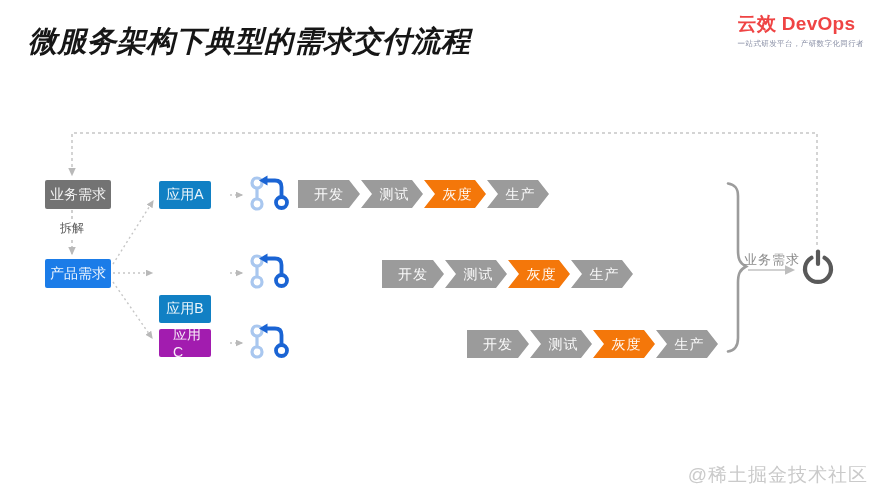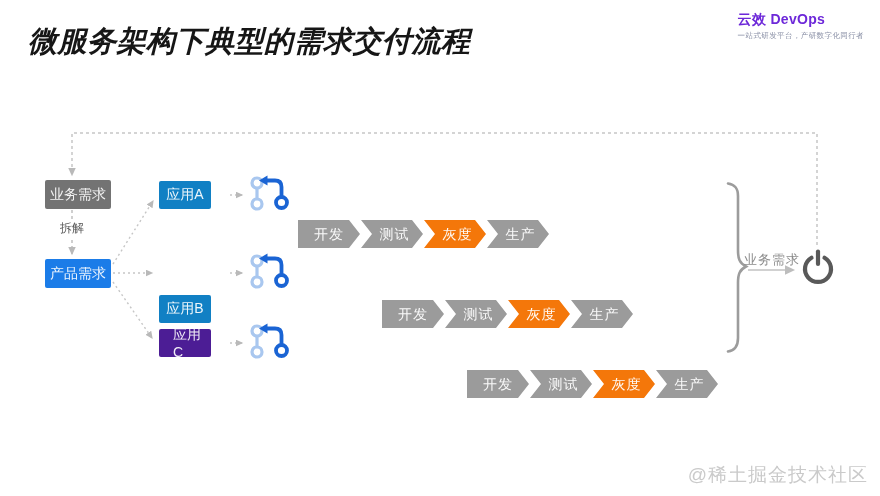--- a/index.html
+++ b/index.html
@@ -3,39 +3,39 @@
 <meta charset="utf-8">
 <style>
   * { margin:0; padding:0; box-sizing:border-box; }
   html,body { background:#fff; }
   body { font-family:"Liberation Sans","DejaVu Sans",sans-serif; }
   #stage { position:relative; width:880px; height:496px; background:#fff; overflow:hidden; }
 
   .title { position:absolute; left:28px; top:22px; font-size:29px; font-weight:600; color:#161616; letter-spacing:0.5px;font-style:italic; }
 
   .logo { position:absolute; right:16px; top:11px; text-align:left; }
-  .logo .brand { font-size:14px; font-weight:700; color:#6d28d9; letter-spacing:0.3px; }
+  .logo .brand { font-size:19px; font-weight:700; color:#ef4444; letter-spacing:0.3px; }
   .logo .tagline { margin-top:2px; font-size:7.5px; color:#8a90a6; letter-spacing:0.4px; white-space:nowrap; }
 
   .connector-layer { position:absolute; left:0; top:0; width:880px; height:496px; }
 
   .node { position:absolute; display:flex; align-items:center; justify-content:center;
           font-size:14px; color:rgba(255,255,255,0.92); border-radius:2px; }
   .biz   { left:45px; top:180px; width:66px; height:29px; }
   .prod  { left:45px; top:259px; width:66px; height:29px; }
   .app   { left:159px; width:52px; height:28px; }
   .app-a { top:181px; } .app-b { top:259px; } .app-c { top:329px; }
 
   .decompose { position:absolute; left:56px; top:219px; width:32px; text-align:center;
                font-size:12px; color:#5a5a5a; background:#fff; padding:1px 0; }
 
   .git-icon { position:absolute; left:246px; width:44px; height:44px; }
   .git-a { top:173px; } .git-b { top:251px; } .git-c { top:321px; }
 
-  .pipeline { position:absolute; display:flex; gap:1px; height:28px;margin-top:40px; }
+  .pipeline { position:absolute; display:flex; gap:1px; height:28px; }
   .pipe-a { left:298px; top:180px; } .pipe-b { left:382px; top:260px; } .pipe-c { left:467px; top:330px; }
   .chev { width:62px; height:28px; line-height:28px; text-align:center; font-size:14px;
           color:rgba(255,255,255,0.95); letter-spacing:1px;
           clip-path: polygon(0 0, 51px 0, 62px 14px, 51px 28px, 0 28px, 11px 14px);
           text-indent:5px; }
   .chev.first { clip-path: polygon(0 0, 51px 0, 62px 14px, 51px 28px, 0 28px); text-indent:0; }
 
   .release-label { position:absolute; left:744px; top:251px; font-size:13px; color:#8b8b8b; letter-spacing:1px; }
   .power-icon { position:absolute; left:799px; top:248px; width:38px; height:38px; }
 
@@ -78,21 +78,21 @@
     <div class="brand">云效 DevOps</div>
     <div class="tagline">一站式研发平台，产研数字化同行者</div>
   </div>
 
   <div class="node biz" style="background-color: #737373;">业务需求</div>
   <div class="decompose">拆解</div>
   <div class="node prod" style="background-color: rgb(27, 124, 232);">产品需求</div>
 
   <div class="node app app-a" style="background-color: rgb(17, 128, 196);">应用A</div>
   <div class="node app app-b" style="background-color: rgb(17, 128, 196); margin-top: 36px;">应用B</div>
-  <div class="node app app-c" style="background-color: #4c1d95; padding-left: 14px;">应用C</div>
+  <div class="node app app-c" style="background-color: #a21caf; padding-left: 14px;">应用C</div>
 
   <div class="git-icon git-a">
     <svg width="44" height="44" viewBox="0 0 44 44">
       <circle cx="11" cy="10" r="5" fill="#fff" stroke="#a9c7ef" stroke-width="3.2"></circle>
       <line x1="11" y1="15.5" x2="11" y2="25.5" stroke="#a9c7ef" stroke-width="3.2"></line>
       <circle cx="11" cy="31" r="5" fill="#fff" stroke="#a9c7ef" stroke-width="3.2"></circle>
       <path d="M 20,7.5 L 29,7.5 Q 35.5,7.5 35.5,14 L 35.5,23" fill="none" stroke="#1a64d4" stroke-width="3.8"></path>
       <polygon points="21.5,2.5 21.5,12.5 13,7.5" fill="#1a64d4"></polygon>
       <circle cx="35.5" cy="29.5" r="5.5" fill="#fff" stroke="#1a64d4" stroke-width="3.8"></circle>
     </svg>

